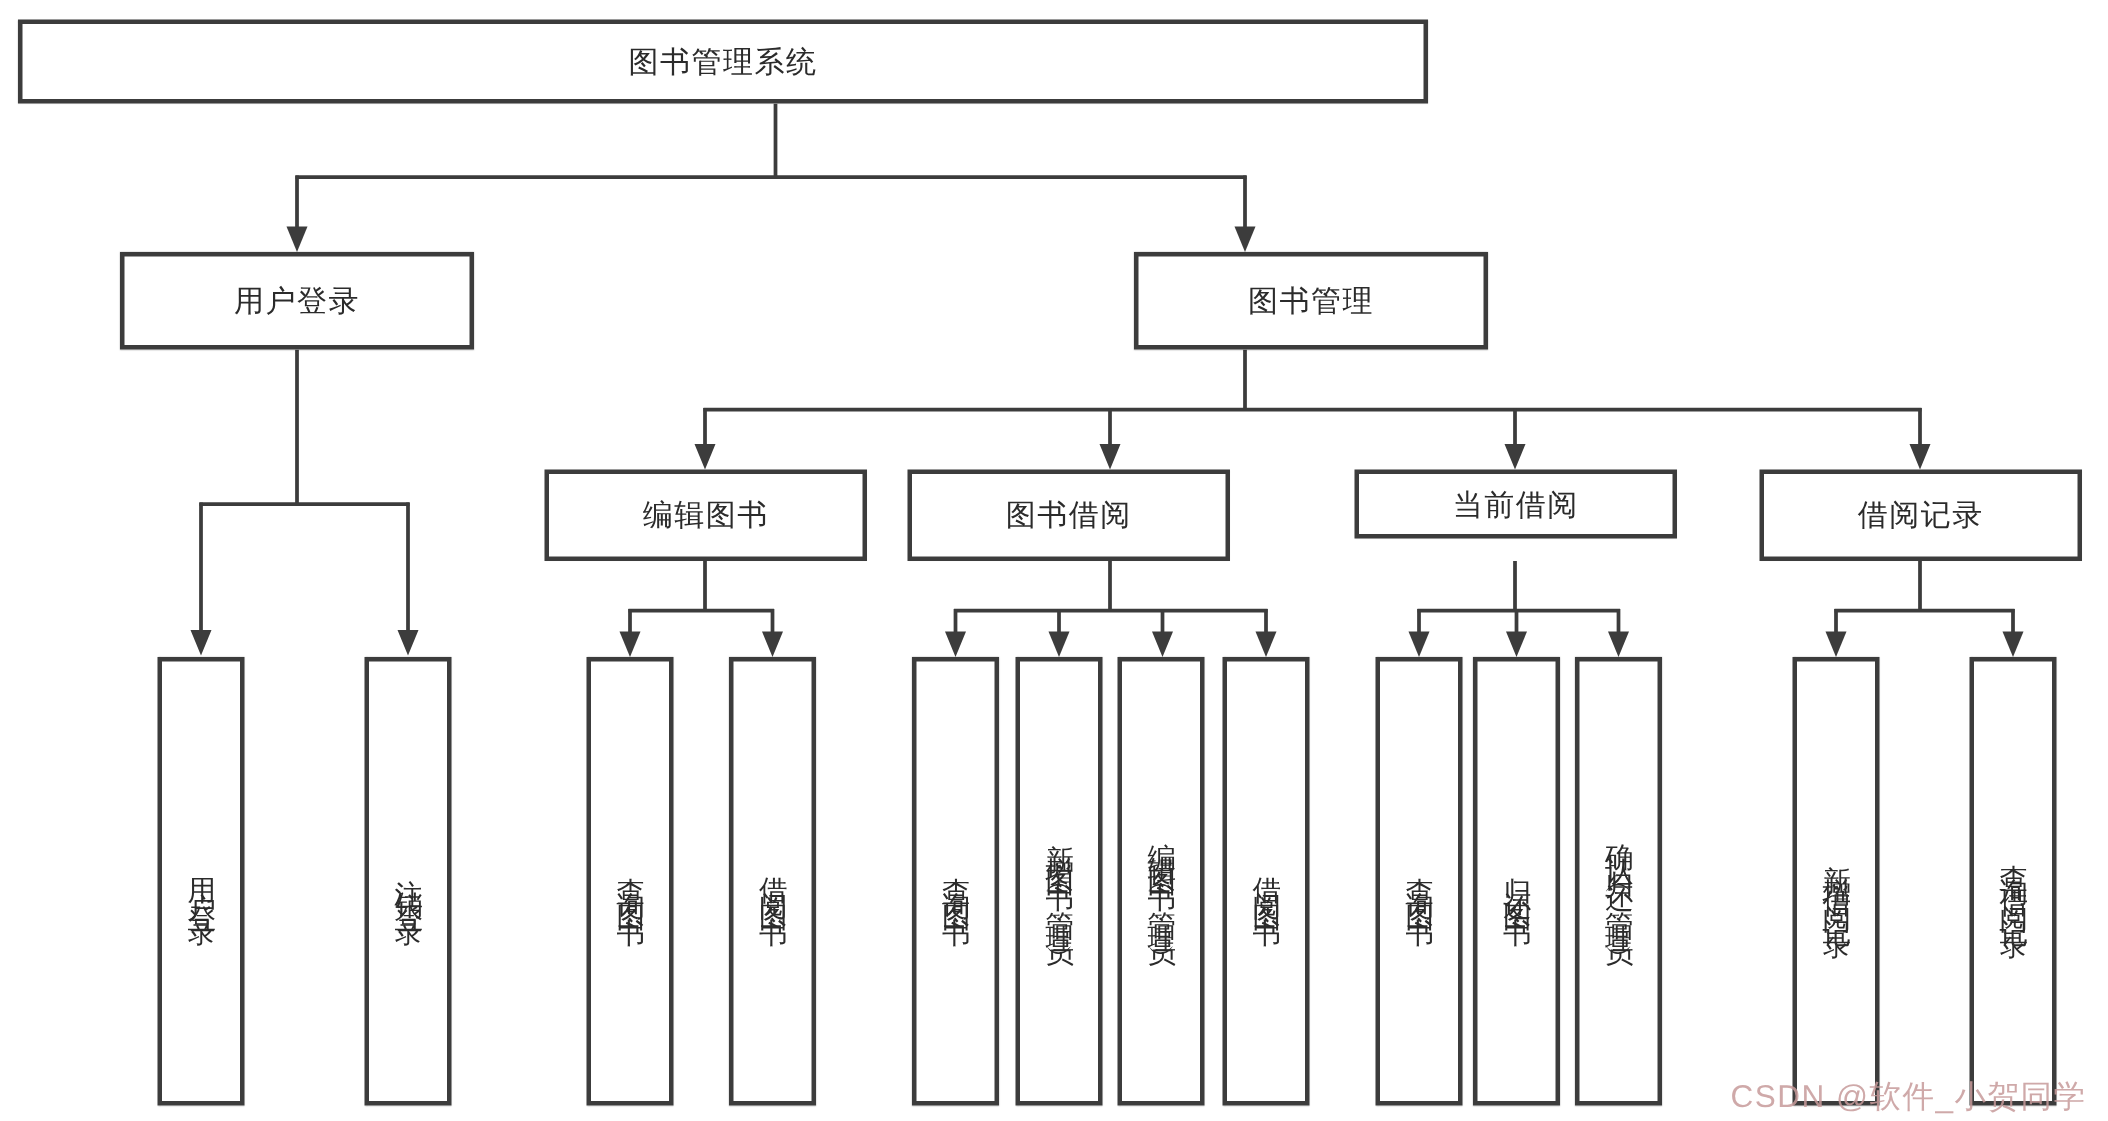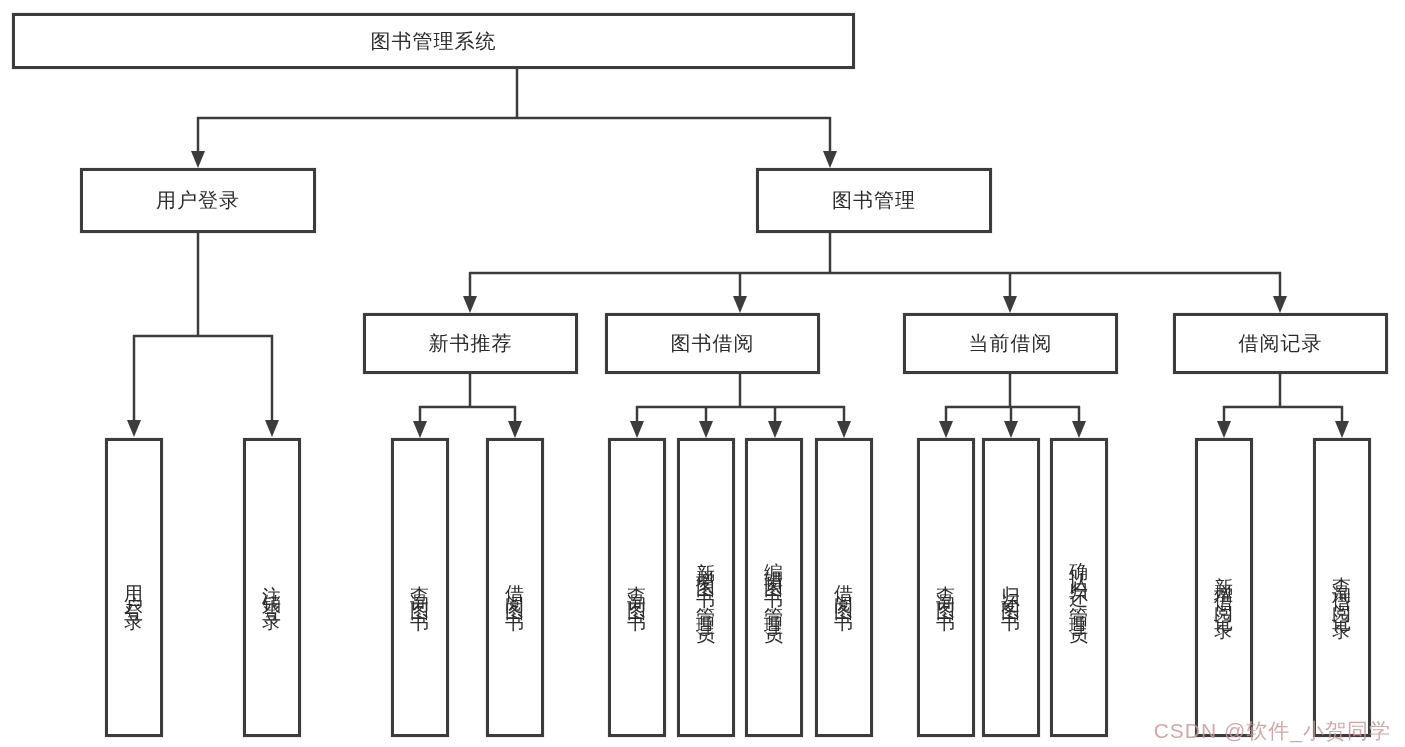--- a/index.html
+++ b/index.html
@@ -143,38 +143,38 @@
     <g>
       <line x1="1280" y1="374" x2="1280" y2="407"></line>
       <line x1="1223" y1="407" x2="1343" y2="407"></line>
       <line x1="1224" y1="406" x2="1224" y2="423"></line>
       <polygon points="1217,421 1231,421 1224,438"></polygon>
       <line x1="1342" y1="406" x2="1342" y2="423"></line>
       <polygon points="1335,421 1349,421 1342,438"></polygon>
     </g>
   </svg>
 
-  <div class="hbox" style="left:12px; top:13px; width:843px; height:56px;">
+  <div class="hbox" style="left:12px; top:13px; width:940px; height:56px;">
     <span>图书管理系统</span>
   </div>
 
   <div class="hbox" style="left:80px; top:168px; width:236px; height:65px;">
     <span>用户登录</span>
   </div>
   <div class="hbox" style="left:712px; top:168px; width:236px; height:65px;margin-left:44px;">
     <span>图书管理</span>
   </div>
 
   <div class="hbox" style="left:363px; top:313px; width:215px; height:61px;">
-    <span>新书推荐</span>
+    <span>编辑图书</span>
   </div>
   <div class="hbox" style="left:605px; top:313px; width:215px; height:61px;">
     <span>图书借阅</span>
   </div>
-  <div class="hbox" style="left:903px; top:313px; width:215px; height:61px;">
+  <div class="hbox" style="left:903px; top:313px; width:215px; height:46px;">
     <span>当前借阅</span>
   </div>
   <div class="hbox" style="left:1173px; top:313px; width:215px; height:61px;justify-content:center;">
     <span>借阅记录</span>
   </div>
 
   <div class="vbox" style="left:105px; top:438px;">
     <span class="vtext">用户登录</span>
   </div>
   <div class="vbox" style="left:243px; top:438px;">

